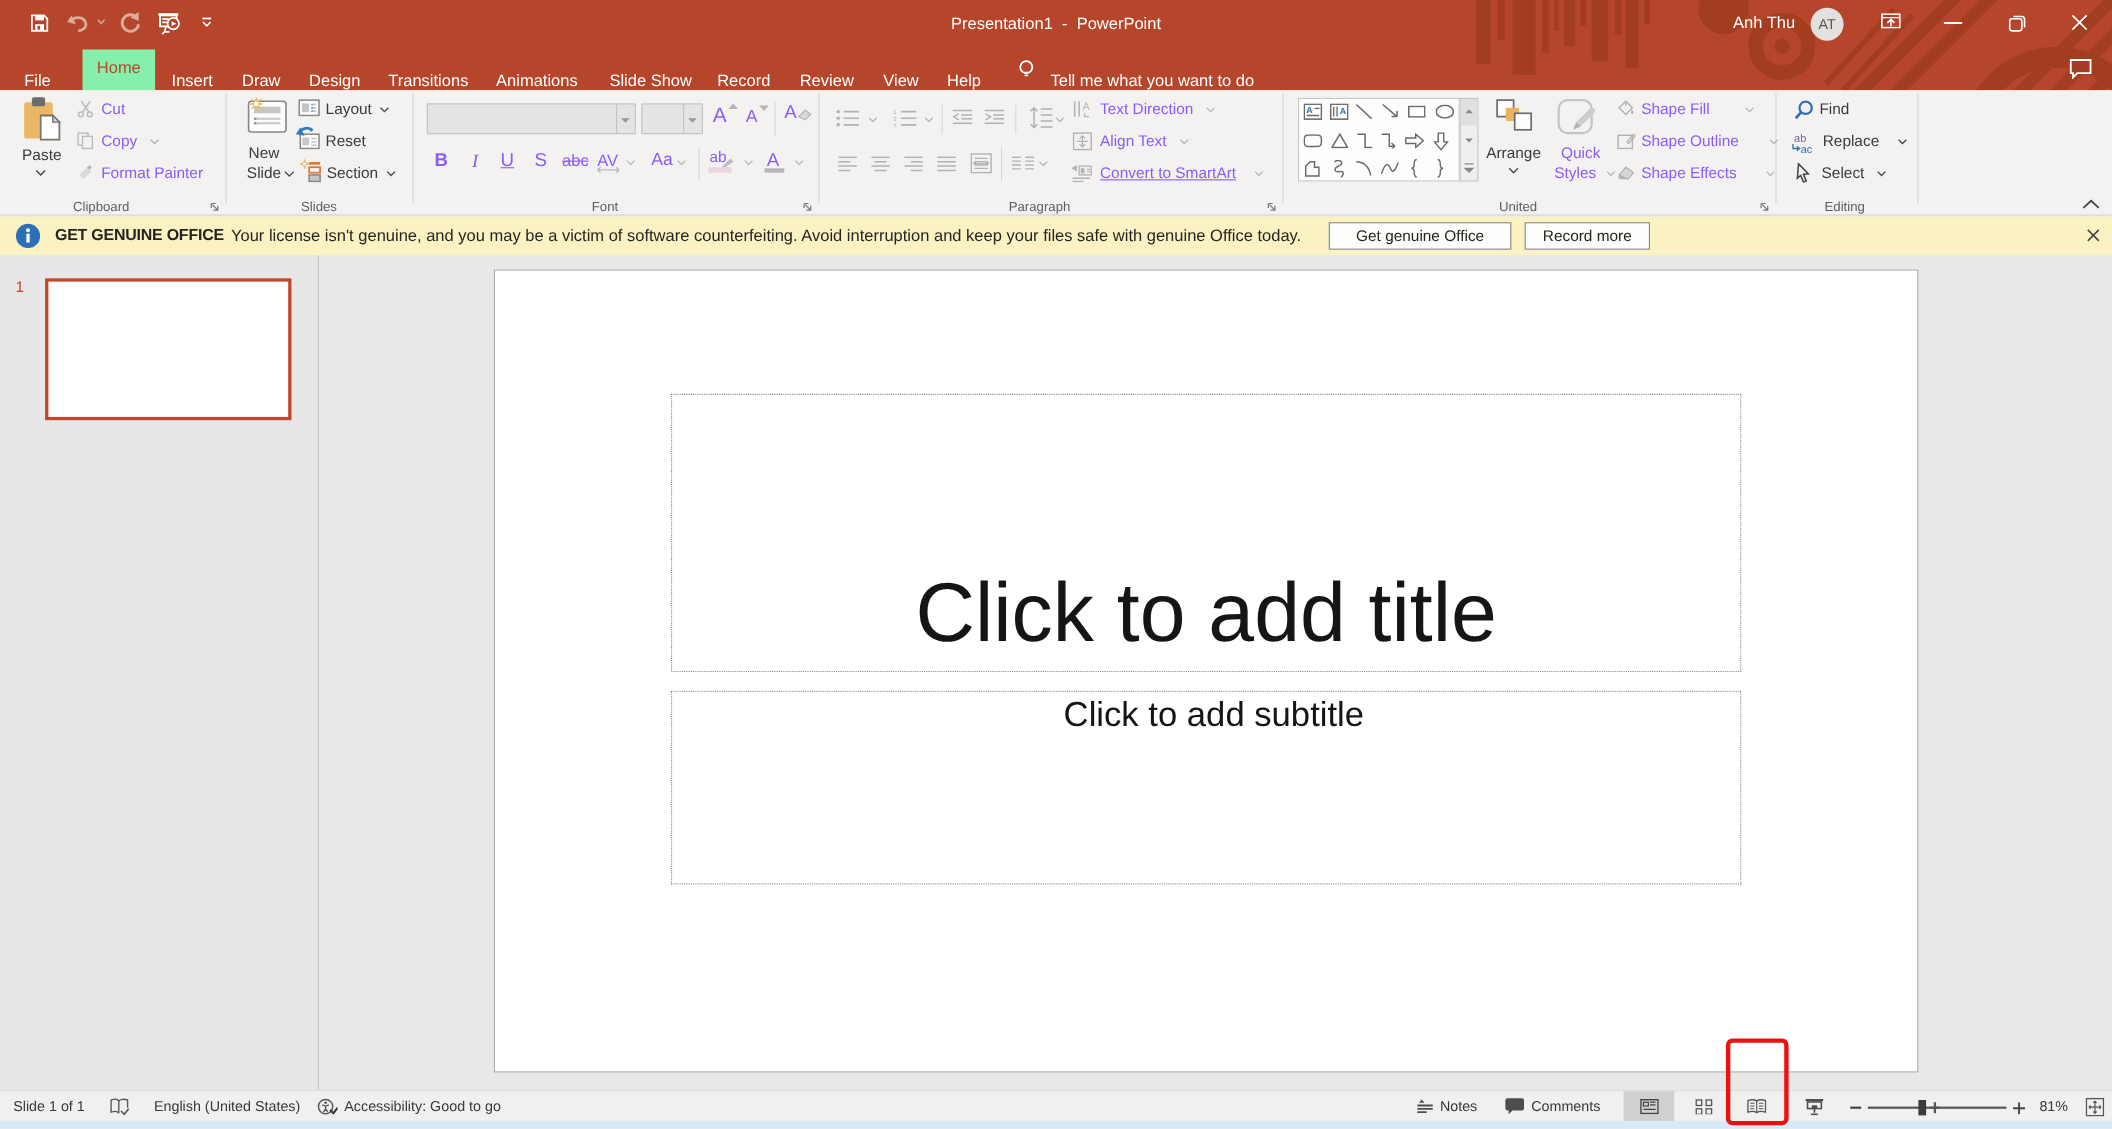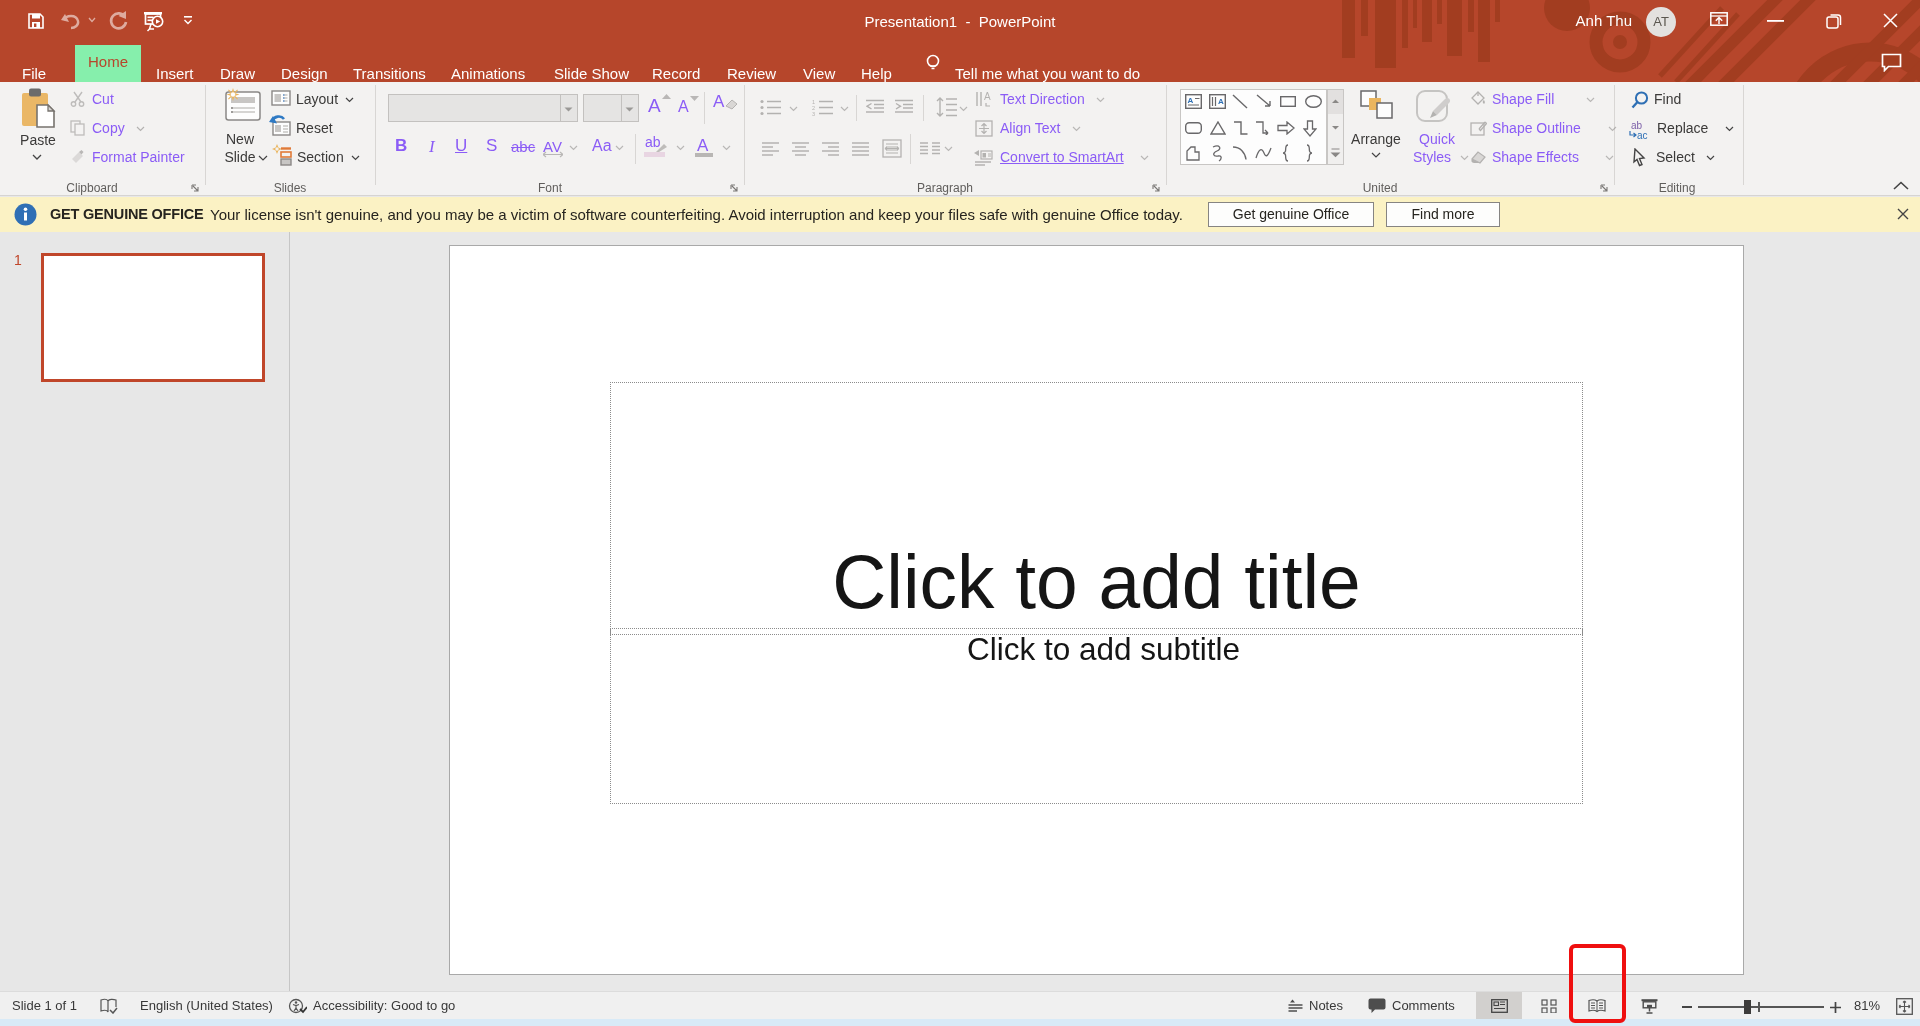--- a/index.html
+++ b/index.html
@@ -31,21 +31,21 @@
 .notifbtn { position:absolute; top:5px; height:25px; background:#fdfdfc; border:1px solid #868482; font-size:14px; color:#26241f; text-align:center; }
 
 
 #leftpanel { position:absolute; left:0; top:232px; width:290px; height:759px; background:#e7e7e7; border-right:1px solid #c6c6c6; }
 #thumb { position:absolute; left:41px; top:21px; width:224px; height:129px; background:#fff; border:3px solid #c0462a; }
 #thumbnum { position:absolute; left:14px; top:20px; font-size:14px; color:#c0462a; }
 
 
 #slide { position:absolute; left:449px; top:245px; width:1295px; height:730px; background:#fff; border:1px solid #a9a9a9; }
 .ph { position:absolute; border:1px dotted #8c8c8c; }
-#titleph { left:160px; top:136px; width:973px; height:253px;text-decoration:underline; }
+#titleph { left:160px; top:112px; width:973px; height:253px;text-decoration:underline; }
 #subtitleph { left:160px; top:382px; width:973px; height:176px; }
 #titletxt { position:absolute; left:0; top:155px; width:100%; text-align:center; font-size:76px; color:#151515; transform:scaleX(0.985); }
 #subtxt { position:absolute; left:7px; top:2px; width:100%; text-align:center; font-size:31.5px; color:#151515; }
 
 
 #redrect { position:absolute; left:1569px; top:944px; width:57px; height:79px; border:4px solid #ef0f0f; border-radius:6px; }
 
 
 #statusbar { position:absolute; left:0; top:991px; width:1920px; height:28px; background:#f0f0f0; border-top:1px solid #dcdcdc; font-size:13px; color:#383838; }
 .sbitem { position:absolute; top:0; height:28px; line-height:27px; white-space:nowrap; }
@@ -565,21 +565,21 @@
 
 <div id="notif">
   <svg class="abs" style="left:14px;top:6px;" width="23" height="23" viewBox="0 0 23 23">
     <circle cx="11.5" cy="11.5" r="11" fill="#2f6fb5"></circle>
     <rect x="10" y="9.5" width="3" height="8" fill="#fff"></rect>
     <circle cx="11.5" cy="6.3" r="1.8" fill="#fff"></circle>
   </svg>
   <b style="position:absolute; left:50px; top:9px; font-size:14.5px; letter-spacing:-0.2px;">GET GENUINE OFFICE</b>
   <span style="position:absolute; left:210px; top:9px;">Your license isn't genuine, and you may be a victim of software counterfeiting. Avoid interruption and keep your files safe with genuine Office today.</span>
   <div class="notifbtn" style="left:1208px; width:166px; line-height:23px;">Get genuine Office</div>
-  <div class="notifbtn" style="left:1386px; width:114px; line-height:23px;">Find more</div>
+  <div class="notifbtn" style="left:1386px; width:114px; line-height:23px;">Record more</div>
   <svg class="abs" style="left:1897px;top:11px;" width="12" height="12" viewBox="0 0 12 12">
     <path d="M1 1 L11 11 M11 1 L1 11" stroke="#444" stroke-width="1.4"></path>
   </svg>
 </div>
 
 <div id="leftpanel">
   <div id="thumbnum">1</div>
   <div id="thumb"></div>
 </div>
 

